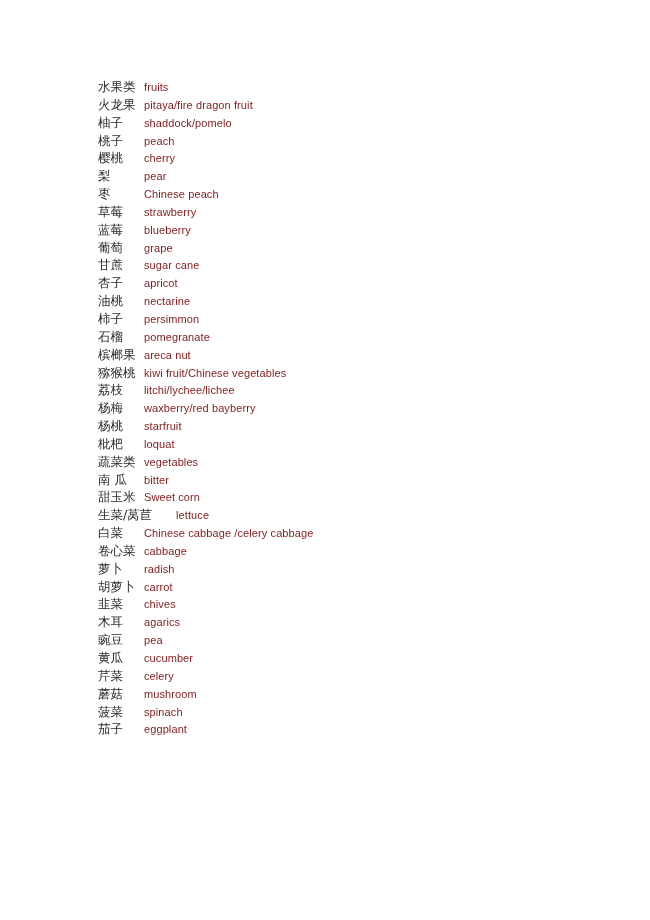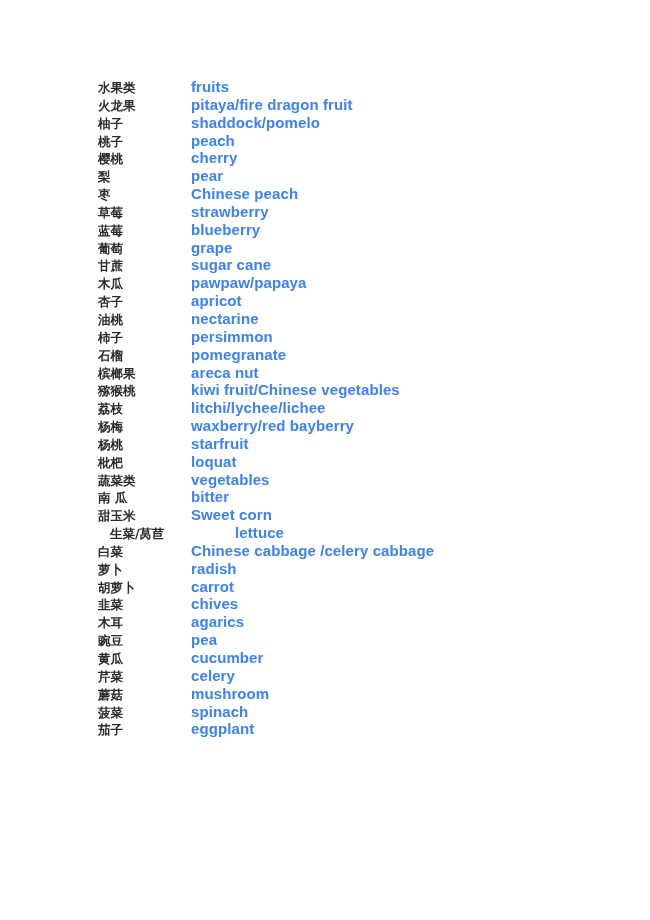--- a/index.html
+++ b/index.html
@@ -15,21 +15,20 @@
     color: #2e2e2e;
     overflow: hidden;
   }
 
   .page {
     position: relative;
     width: 650px;
     height: 920px;
     background: #ffffff;
     box-sizing: border-box;
-    font-weight: bold;
   }
 
   .glossary {
     position: absolute;
     left: 98px;
     top: 78px;
     width: 520px;
   }
 
   .entry {
@@ -45,29 +44,27 @@
     width: 46px;
     font-size: 12.5px;
     font-family: "DejaVu Sans", "Liberation Sans", sans-serif;
     color: #2b2b2b;
     letter-spacing: 0px;
   }
 
   
   .entry.wide .term {
     width: 78px;
-    margin-left: 12px;
   }
 
   .gloss {
     flex: 0 0 auto;
-    font-size: 15px;
-    color: #3b82f6;
+    font-size: 11px;
+    color: #7f1d1d;
     letter-spacing: 0.1px;
-    margin-left: 47px;
   }
 </style>
 </head>
 <body>
 
 <div class="page">
   <div class="glossary" id="glossary-list">
       <div class="entry">
         <span class="term">水果类</span>
         <span class="gloss">fruits</span>
@@ -106,24 +103,20 @@
       </div>
       <div class="entry">
         <span class="term">葡萄</span>
         <span class="gloss">grape</span>
       </div>
       <div class="entry">
         <span class="term">甘蔗</span>
         <span class="gloss">sugar cane</span>
       </div>
       <div class="entry">
-        <span class="term">木瓜</span>
-        <span class="gloss">pawpaw/papaya</span>
-      </div>
-      <div class="entry">
         <span class="term">杏子</span>
         <span class="gloss">apricot</span>
       </div>
       <div class="entry">
         <span class="term">油桃</span>
         <span class="gloss">nectarine</span>
       </div>
       <div class="entry">
         <span class="term">柿子</span>
         <span class="gloss">persimmon</span>
@@ -170,20 +163,24 @@
       </div>
       <div class="entry wide">
         <span class="term">生菜/莴苣</span>
         <span class="gloss">lettuce</span>
       </div>
       <div class="entry">
         <span class="term">白菜</span>
         <span class="gloss">Chinese cabbage /celery cabbage</span>
       </div>
       <div class="entry">
+        <span class="term">卷心菜</span>
+        <span class="gloss">cabbage</span>
+      </div>
+      <div class="entry">
         <span class="term">萝卜</span>
         <span class="gloss">radish</span>
       </div>
       <div class="entry">
         <span class="term">胡萝卜</span>
         <span class="gloss">carrot</span>
       </div>
       <div class="entry">
         <span class="term">韭菜</span>
         <span class="gloss">chives</span>

